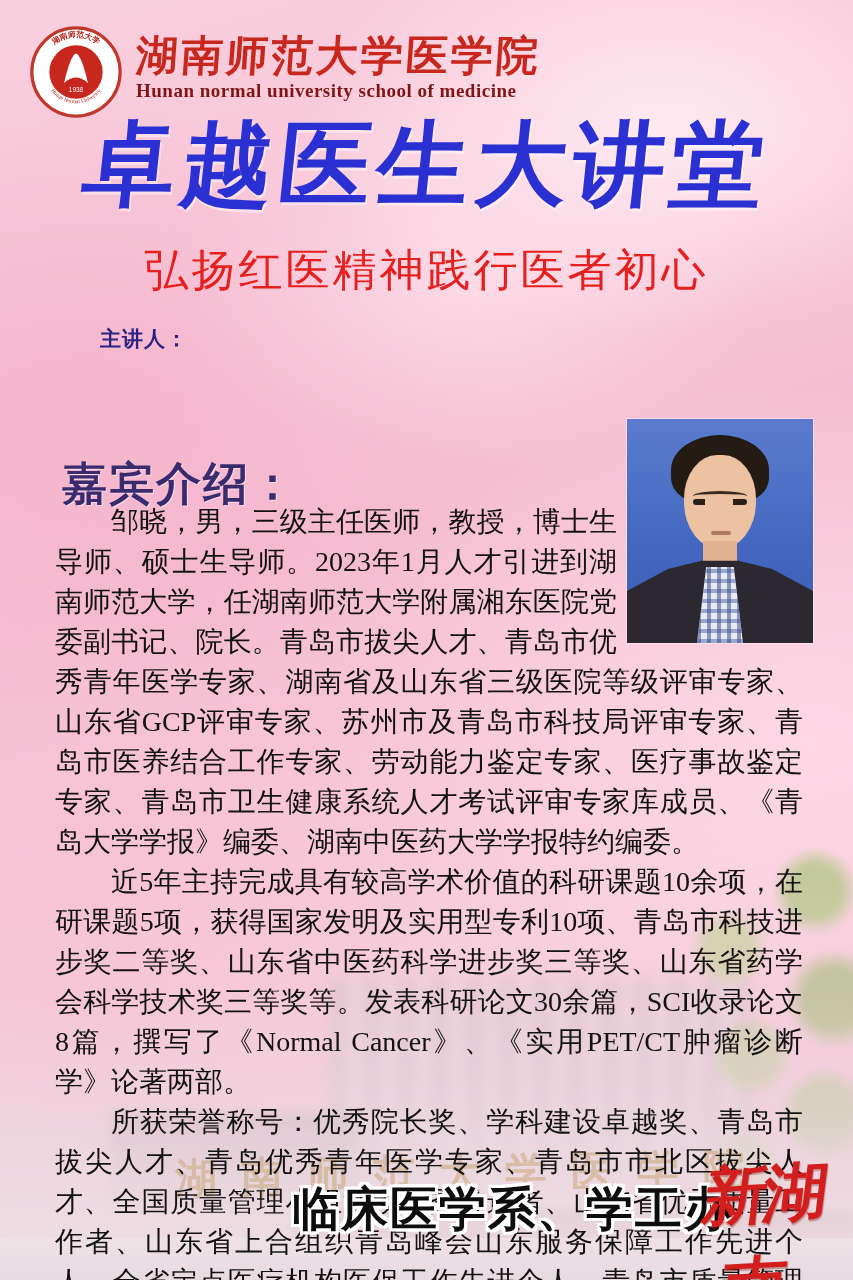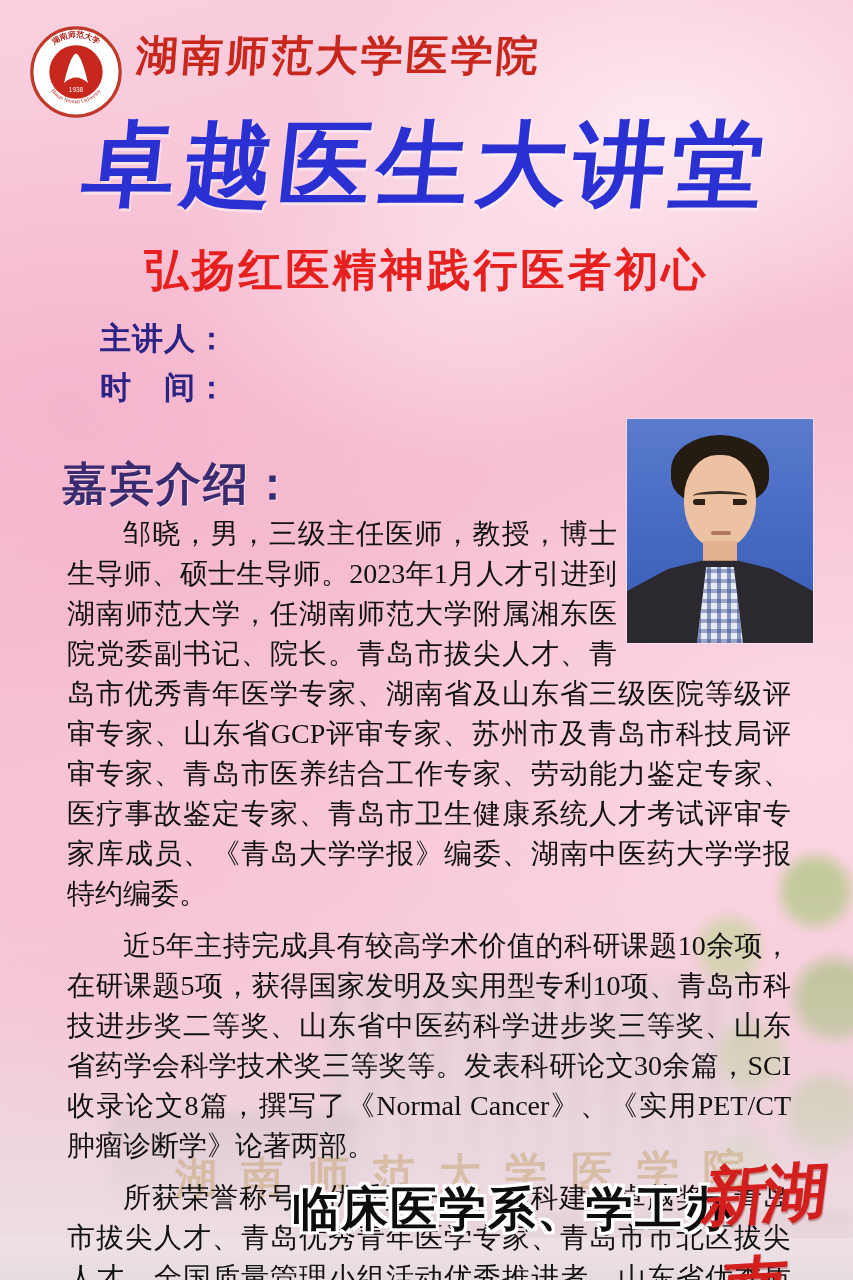--- a/index.html
+++ b/index.html
@@ -31,26 +31,26 @@
   .main-title{
     position:absolute;top:108px;left:0;width:100%;text-align:center;z-index:5;
     font-family:"DejaVu Serif","Liberation Serif",serif;font-weight:900;font-size:92px;line-height:112px;
     color:var(--title-blue,#2a30d2);letter-spacing:6px;transform:skewX(-6deg);
     text-shadow:2px 3px 0 rgba(255,255,255,.45);
   }
   
   .subtitle{
     position:absolute;top:244px;left:0;width:100%;z-index:5;
     display:flex;justify-content:center;
-    font-weight:700;font-size:44px;line-height:52px;
+    font-weight:400;font-size:44px;line-height:52px;
     color:var(--subtitle-red,#e5201e);letter-spacing:3px;
   }
   
   .event{position:absolute;top:314px;left:100px;z-index:5;
-    color:var(--info-navy,#2b2282);font-weight:900;font-size:31px;}
+    color:var(--info-navy,#2b2282);font-weight:900;font-size:21px;}
   .event .row{display:flex;line-height:49px;}
   .event .lbl{min-width:158px;letter-spacing:1px;}
   .event .val{letter-spacing:1px;}
   
   .guest-heading{
     position:absolute;top:454px;left:62px;z-index:5;
     font-weight:900;font-size:45px;color:var(--heading-purple,#3a2b6e);letter-spacing:2px;
     text-shadow:1px 1px 0 rgba(255,255,255,.5);
   }
   
@@ -73,21 +73,21 @@
        repeating-linear-gradient(90deg,rgba(60,80,150,.55) 0 4px,transparent 4px 10px),
        repeating-linear-gradient(0deg,rgba(60,80,150,.45) 0 4px,transparent 4px 10px),
        #e8ecf2;
      clip-path:polygon(20% 0,80% 0,100% 100%,0 100%);}
   
   .body-text{
     position:absolute;top:502px;left:55px;width:748px;z-index:5;
     font-family:"Liberation Serif",serif;font-size:28px;line-height:40px;
     color:var(--body-black,#121212);text-align:justify;
   }
-  .body-text p{margin:12px;text-indent:2em;}
+  .body-text p{margin:0;text-indent:2em;}
   .float-spacer{float:right;width:186px;height:148px;}
   
   .campus{position:absolute;left:0;top:858px;width:853px;height:422px;z-index:1;}
   .campus .haze{position:absolute;inset:0;
     background:linear-gradient(180deg,rgba(248,205,220,0) 0%,rgba(242,216,224,.25) 34%,rgba(235,221,227,.7) 68%,rgba(236,225,230,.95) 100%);}
   .campus .bldg{position:absolute;left:330px;top:120px;width:420px;height:200px;filter:blur(7px);
     background:repeating-linear-gradient(90deg,rgba(198,184,192,.5) 0 16px,rgba(226,214,221,.5) 16px 34px);}
   .campus .gate{position:absolute;left:110px;top:255px;width:250px;height:95px;filter:blur(6px);
     background:linear-gradient(180deg,rgba(150,130,140,.4),rgba(190,170,180,.35));}
   .campus .hedge{position:absolute;right:0;top:352px;width:560px;height:40px;filter:blur(4px);
@@ -135,36 +135,36 @@
       <text font-size="8.5" font-weight="bold" fill="#b02018" text-anchor="middle" font-family="Liberation Serif,serif">
         <textPath href="#arcTop" startOffset="50%">湖南师范大学</textPath>
       </text>
       <text font-size="6" fill="#b02018" text-anchor="middle" font-family="Liberation Serif,serif">
         <textPath href="#arcBot" startOffset="50%">Hunan Normal University</textPath>
       </text>
       <text x="50" y="72" font-size="7" fill="#ffffff" text-anchor="middle" font-family="Liberation Sans,sans-serif">1938</text>
     </svg>
     <div class="school-names">
       <div class="school-cn">湖南师范大学医学院</div>
+      <div class="school-en">Hunan normal university school of medicine</div>
     </div>
   </div>
 
   <div class="main-title">卓越医生大讲堂</div>
 
   <div class="subtitle">
     <span>弘扬红医精神</span>
     <span>践行医者初心</span>
   </div>
 
   <div class="event">
     <div class="row">
       <span class="lbl">主讲人：</span>
     </div>
     <div class="row">
-      <span class="lbl">时　间：</span>
     </div>
   </div>
 
   <div class="guest-heading">嘉宾介绍：</div>
 
   <div class="photo">
     <div class="hair"></div>
     <div class="face"></div>
     <div class="brow"></div>
     <div class="eyes"></div>

